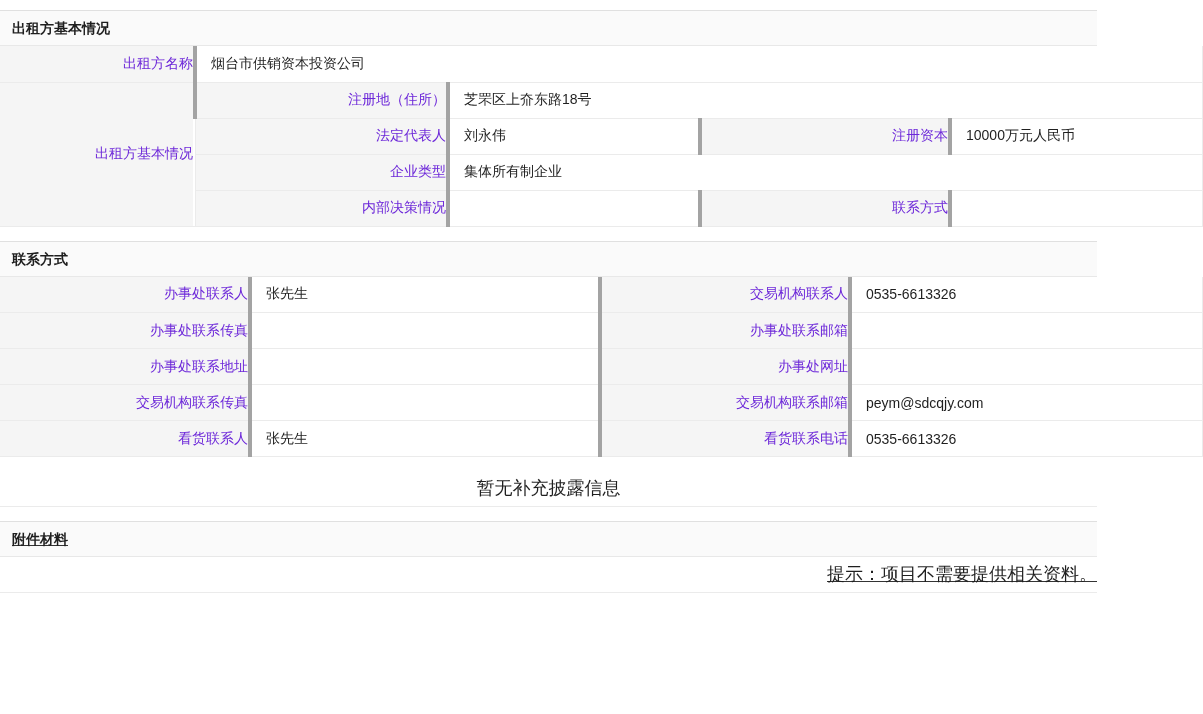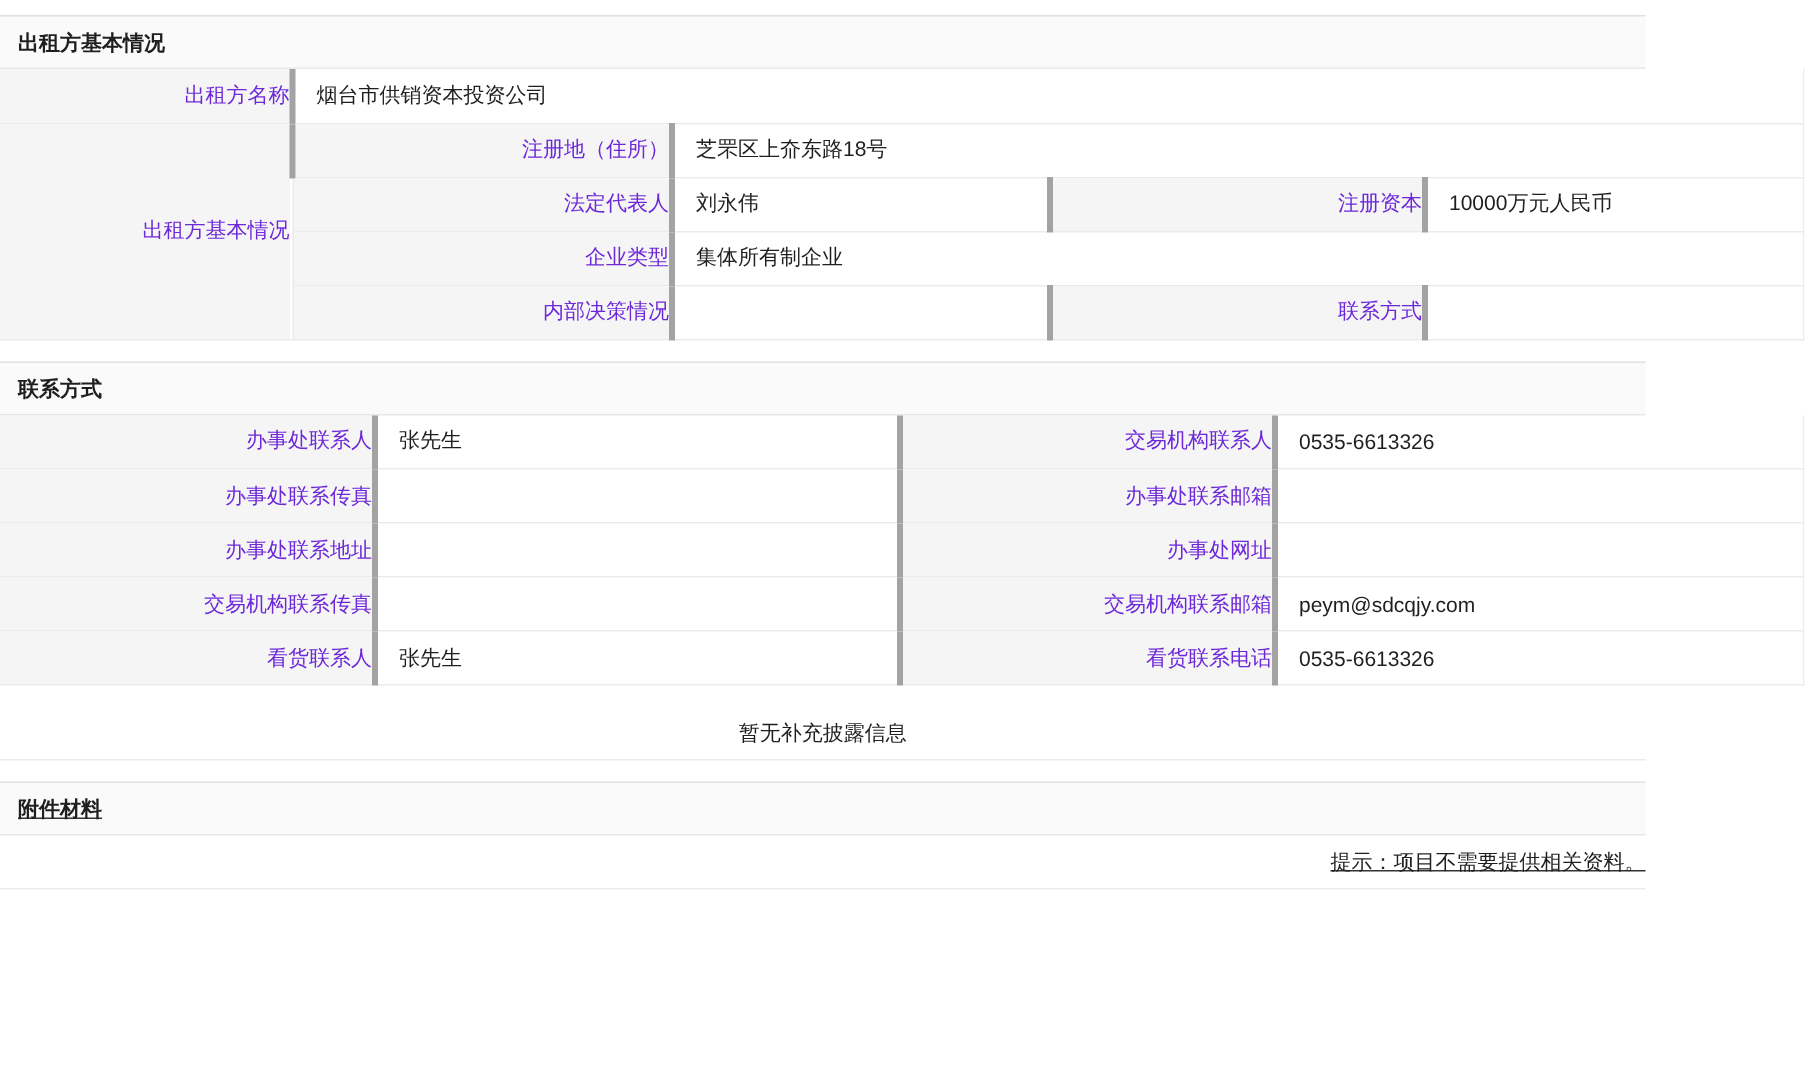--- a/index.html
+++ b/index.html
@@ -54,21 +54,21 @@
   td.val {
     background: #ffffff;
     text-align: left;
     padding-left: 14px;
     color: #1f1f1f;
   }
 
   .plain-row {
     height: 36px;
     line-height: 35px;
-    font-size: 14px;
+    font-size: 18px;
     border-bottom: 1px solid #ebebeb;
     color: #1f1f1f;
   }
   .plain-row.centered { text-align: center; }
   .plain-row.left { text-align: right; padding-left: 10px; }
 </style>
 </head>
 <body>
 
 <div class="page">

